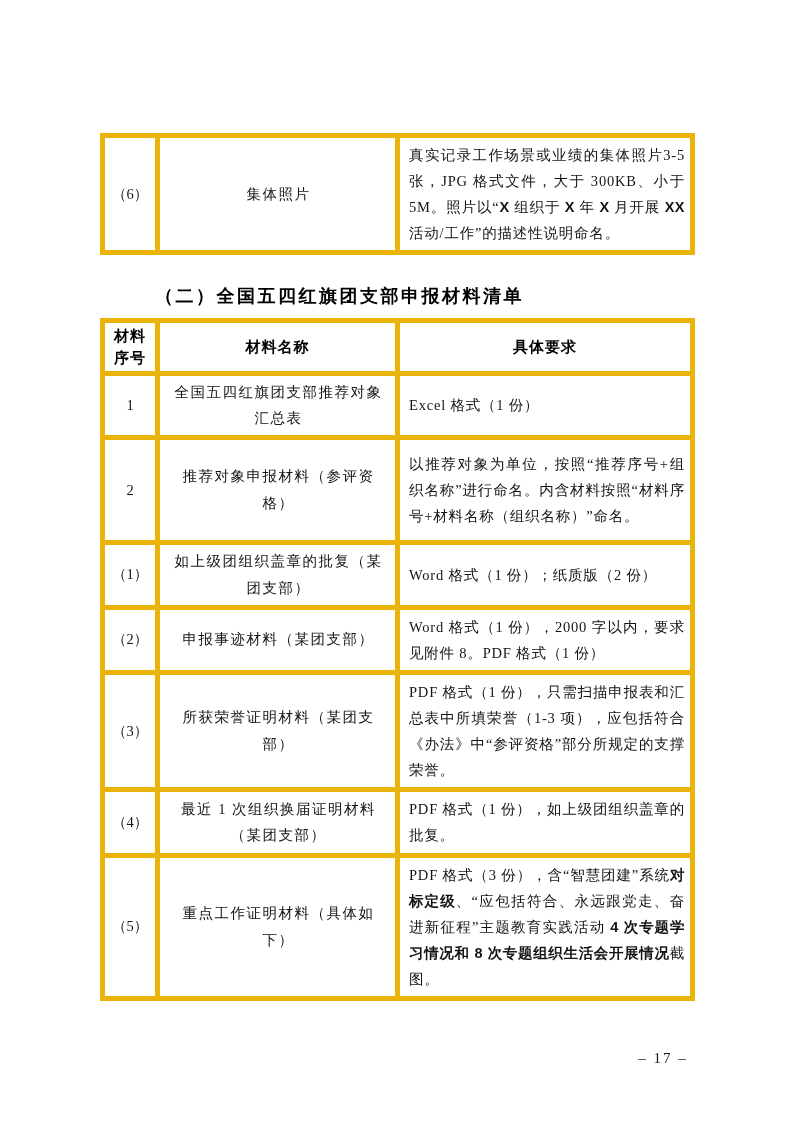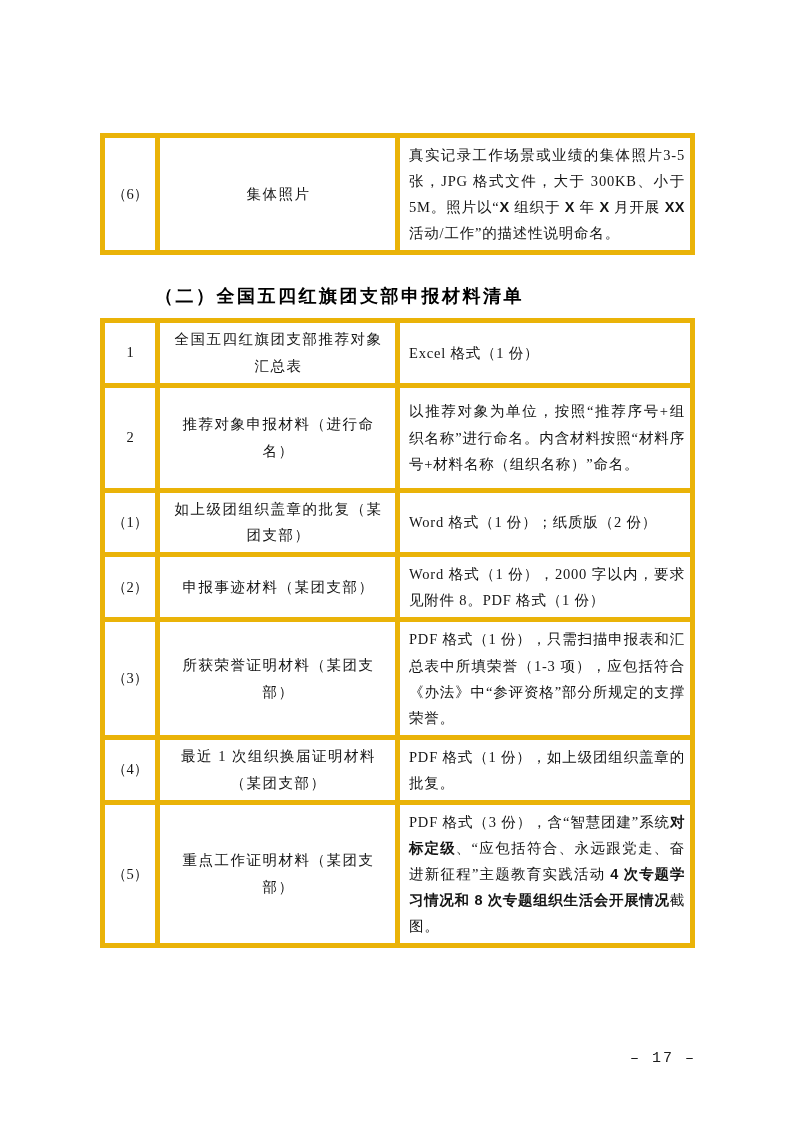--- a/index.html
+++ b/index.html
@@ -72,21 +72,20 @@
   }
   .page-number {
     position: absolute;
     left: 628px;
     top: 1050px;
     width: 70px;
     text-align: center;
     font-size: 15px;
     letter-spacing: 2px;
     color: #1b1b1b;
-    font-family: Liberation Mono, monospace;
   }
 </style>
 </head>
 <body>
 
 <table class="doc-table" id="table-fragment">
   <colgroup>
       <col style="width:55px">
       <col style="width:240px">
       <col style="width:295px">
@@ -102,28 +101,33 @@
 
 <div class="section-title">（二）全国五四红旗团支部申报材料清单</div>
 
 <table class="doc-table" id="materials-table">
   <colgroup>
       <col style="width:55px">
       <col style="width:240px">
       <col style="width:295px">
     </colgroup>
   <tbody>
+    <tr style="height:50px">
+      <th class="hdr">材料序号</th>
+      <th class="hdr">材料名称</th>
+      <th class="hdr">具体要求</th>
+    </tr>
     <tr style="height:57px">
       <td class="num">1</td>
       <td class="name">全国五四红旗团支部推荐对象汇总表</td>
       <td class="req"><span>Excel 格式（1 份）</span></td>
     </tr>
     <tr style="height:105px">
       <td class="num">2</td>
-      <td class="name">推荐对象申报材料（进行命名）</td>
+      <td class="name">推荐对象申报材料（参评资格）</td>
       <td class="req"><span>以推荐对象为单位，按照“推荐序号+组织名称”进行命名。内含材料按照“材料序号+材料名称（组织名称）”命名。</span></td>
     </tr>
     <tr style="height:55px">
       <td class="num">（1）</td>
       <td class="name">如上级团组织盖章的批复（某团支部）</td>
       <td class="req"><span>Word 格式（1 份）；纸质版（2 份）</span></td>
     </tr>
     <tr style="height:58px">
       <td class="num">（2）</td>
       <td class="name">申报事迹材料（某团支部）</td>
@@ -134,19 +138,19 @@
       <td class="name">所获荣誉证明材料（某团支部）</td>
       <td class="req"><span>PDF 格式（1 份），只需扫描申报表和汇总表中所填荣誉（1-3 项），应包括符合《办法》中“参评资格”部分所规定的支撑荣誉。</span></td>
     </tr>
     <tr style="height:57px">
       <td class="num">（4）</td>
       <td class="name">最近 1 次组织换届证明材料（某团支部）</td>
       <td class="req"><span>PDF 格式（1 份），如上级团组织盖章的批复。</span></td>
     </tr>
     <tr style="height:130px">
       <td class="num">（5）</td>
-      <td class="name">重点工作证明材料（某团支部）</td>
+      <td class="name">重点工作证明材料（具体如下）</td>
       <td class="req"><span>PDF 格式（3 份），含“智慧团建”系统</span><span class="b">对标定级</span><span>、“应包括符合、永远跟党走、奋进新征程”主题教育实践活动 </span><span class="b">4 次专题学习情况和 8 次专题组织生活会开展情况</span><span>截图。</span></td>
     </tr>
   </tbody>
 </table>
 
 <div class="page-number">– 17 –</div>
 
 </body></html>

